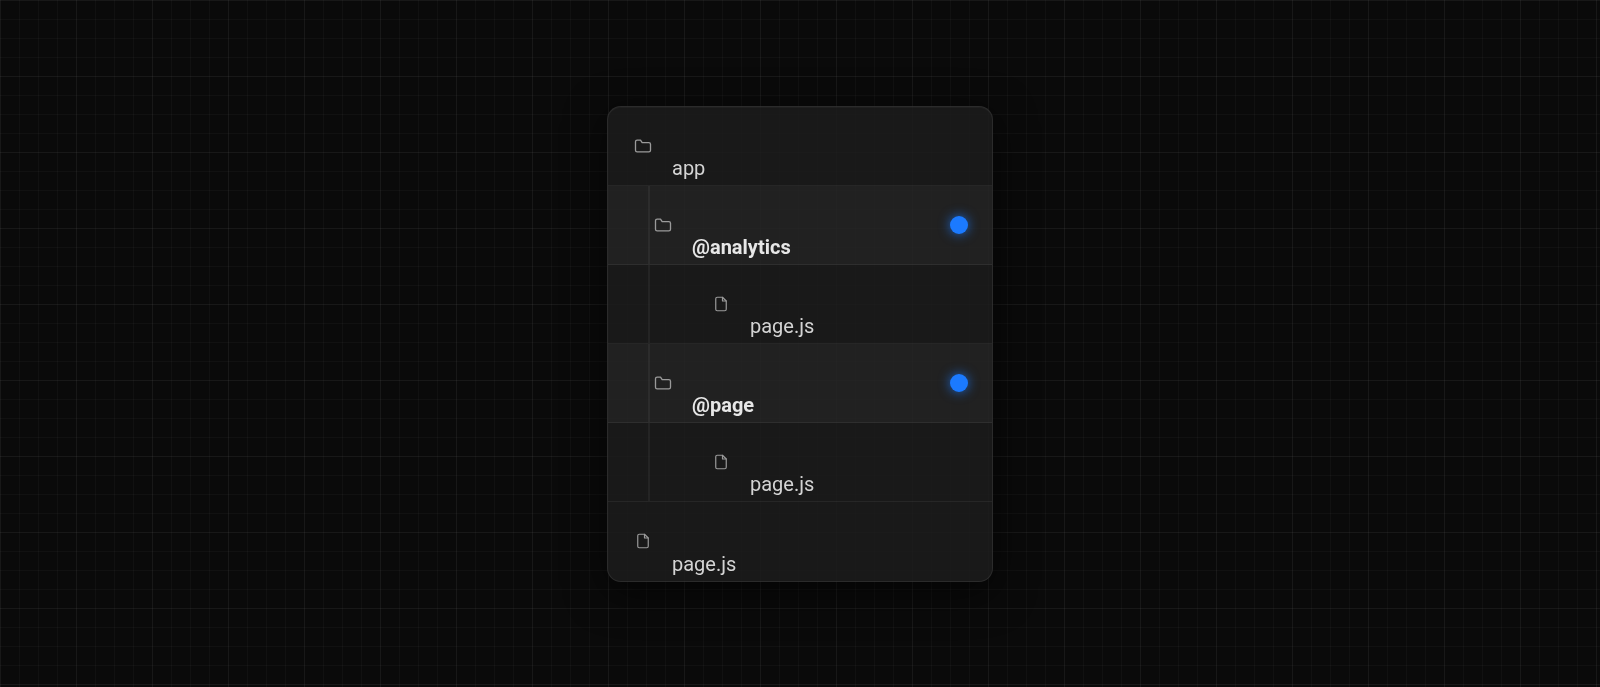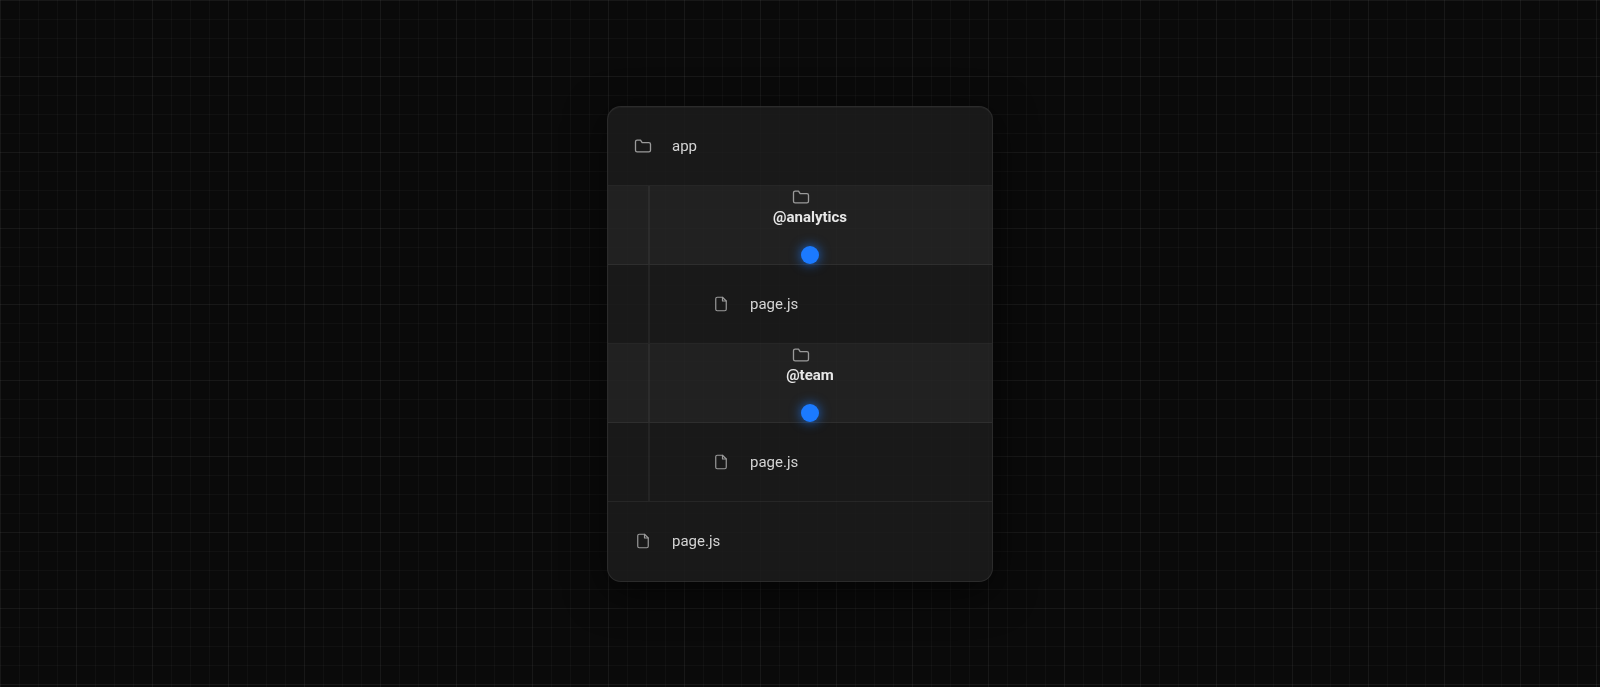--- a/index.html
+++ b/index.html
@@ -46,21 +46,21 @@
     }
     .row {
       display: flex;
       align-items: center;
       height: 79px;
       border-bottom: 1px solid rgba(255,255,255,0.06);
       padding: 0 24px;
       position: relative;
     }
     .row:last-child { border-bottom: none; }
-    .indent-1 { padding-left: 44px; flex-direction: column; }
+    .indent-1 { padding-left: 44px; }
     .indent-2 { padding-left: 102px; }
     .row.highlight {
       background: rgba(255,255,255,0.035);
     }
     
     .guide::before {
       content: "";
       position: absolute;
       left: 40px;
       top: 0; bottom: 0;
@@ -68,24 +68,25 @@
       background: rgba(255,255,255,0.05);
     }
     .icon {
       width: 22px; height: 22px;
       color: #9a9a9a;
       flex: none;
       margin-right: 18px;
       display: flex; align-items: center; justify-content: center;
     }
     .label {
-      font-size: 15px;
+      font-size: 20px;
       color: #d4d4d4;
       font-weight: 400;
       white-space: nowrap;
+      margin-top: 45px;
     }
     .label.bold { font-weight: 700; color: #e7e7e7; }
     .spacer { flex: 1; }
     .dot {
       width: 18px; height: 18px;
       border-radius: 50%;
       background: #1b7aff;
       box-shadow: 0 0 12px rgba(27,122,255,0.8);
       flex: none;
     }
@@ -125,21 +126,21 @@
       </span>
       <span class="label">page.js</span>
     </div>
 
     <div class="row indent-1 highlight guide">
       <span class="icon">
         <svg viewBox="0 0 24 24" width="20" height="20" fill="none" stroke="currentColor" stroke-width="1.6" stroke-linecap="round" stroke-linejoin="round">
             <path d="M3 7a2 2 0 0 1 2-2h4l2 3h8a2 2 0 0 1 2 2v7a2 2 0 0 1-2 2H5a2 2 0 0 1-2-2V7z"></path>
           </svg>
       </span>
-      <span class="label bold">@team</span>
+      <span class="label bold">@page</span>
       <span class="spacer"></span>
       <span class="dot"></span>
     </div>
 
     <div class="row indent-2 guide">
       <span class="icon">
         <svg viewBox="0 0 24 24" width="18" height="18" fill="none" stroke="currentColor" stroke-width="1.6" stroke-linecap="round" stroke-linejoin="round">
             <path d="M14 3H7a2 2 0 0 0-2 2v14a2 2 0 0 0 2 2h10a2 2 0 0 0 2-2V8l-5-5z"></path>
             <path d="M14 3v5h5"></path>
           </svg>

